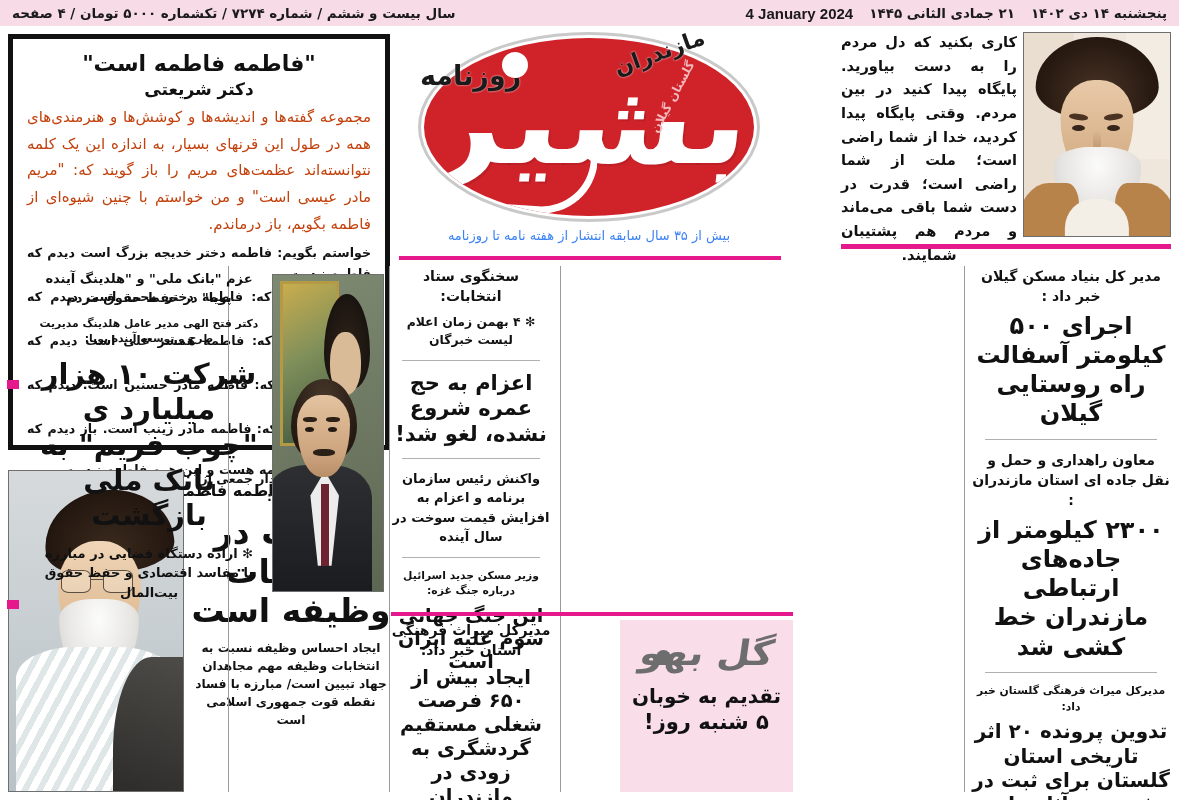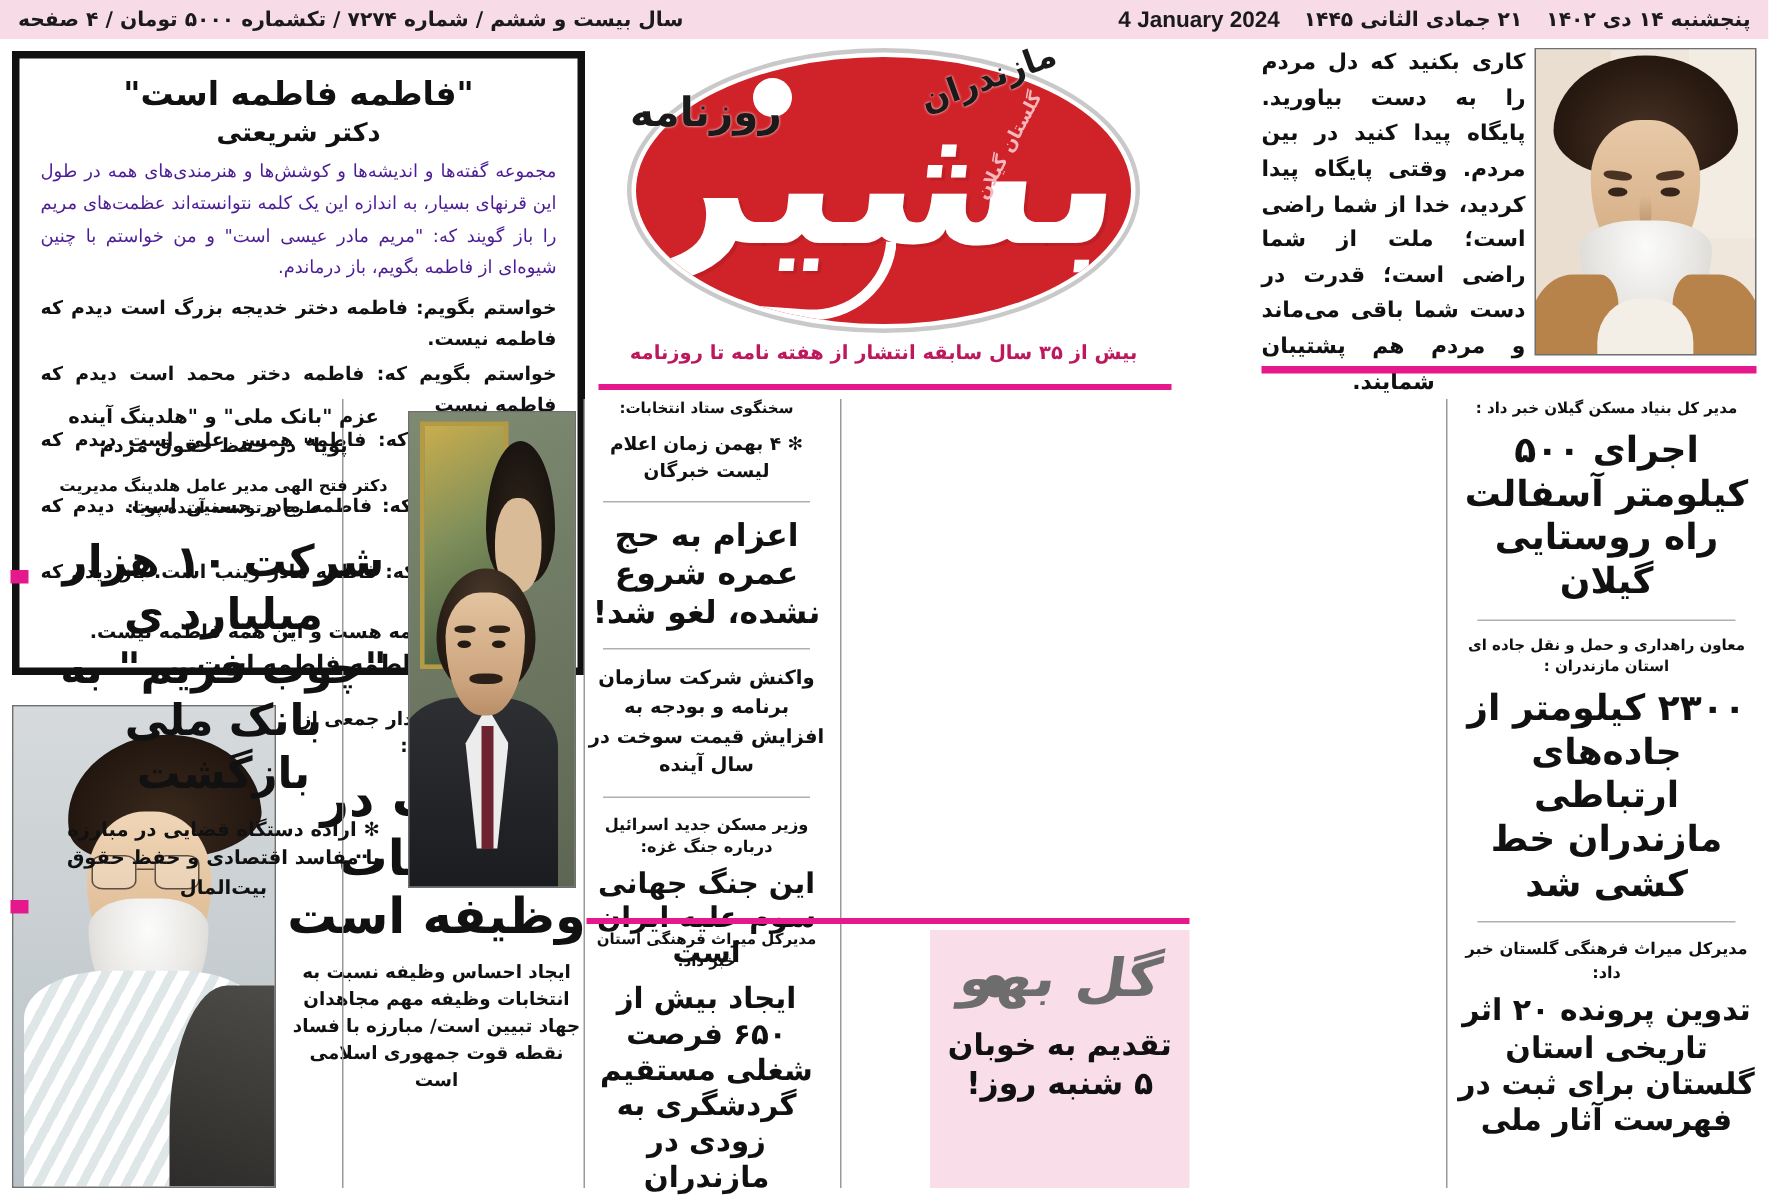--- a/index.html
+++ b/index.html
@@ -111,22 +111,22 @@
     position: absolute;
     right: 42px; top: 52px;
     color: #f3b9bd;
     font-size: 12px; font-weight: bold;
     transform: rotate(-62deg);
     z-index: 6;
     white-space: nowrap;
   }
   .masthead-slogan {
     margin-top: 2px;
-    font-size: 13px; font-weight: bold;
-    color: #be185d; text-align: center;
+    font-size: 13px; font-weight: normal;
+    color: #3b82f6; text-align: center;
     white-space: nowrap;
   }
 
   
   .quote-block {
     position: absolute;
     top: 30px; right: 162px;
     width: 176px; height: 210px;
     font-size: 14.6px;
     line-height: 1.62;
@@ -228,22 +228,22 @@
     text-align: center;
     font-size: 22px; font-weight: bold;
     color: #111; margin-bottom: 3px;
   }
   .shariati-author {
     text-align: center;
     font-size: 17px; font-weight: bold;
     color: #111; margin-bottom: 5px;
   }
   .shariati-lead {
-    font-size: 12px; line-height: 1.78;
-    text-align: justify; color: #4c1d95;
+    font-size: 15px; line-height: 1.78;
+    text-align: justify; color: #c2410c;
     margin-bottom: 6px;
   }
   .shariati-line {
     font-size: 12.6px; line-height: 1.62;
     font-weight: bold;
     text-align: justify; color: #111;
     margin-bottom: 3px;
   }
   .shariati-close {
     text-align: center;
@@ -347,21 +347,21 @@
     top: 266px; width: 1px; height: 526px;
     background: #9a9a9a;
   }
 
   .hrule {
     height: 1px; background: #b0b0b0;
     margin: 10px auto; width: 86%;
   }
 
   .kicker {
-    font-size: 10px; font-weight: bold;
+    font-size: 14px; font-weight: bold;
     text-align: center; color: #111;
     line-height: 1.45;
   }
   .headline-lg {
     font-size: 24px; font-weight: bold;
     text-align: center; color: #111;
     line-height: 1.22; margin-top: 5px;
   }
   .headline-md {
     font-size: 21px; font-weight: bold;
@@ -585,21 +585,21 @@
     <div>
       <div class="kicker">سخنگوی ستاد انتخابات:</div>
       <div class="bullet">✻ ۴ بهمن زمان اعلام لیست خبرگان</div>
     </div>
     <div class="hrule"></div>
     <div>
       <div class="headline-md">اعزام به حج عمره شروع نشده، لغو شد!</div>
     </div>
     <div class="hrule"></div>
     <div>
-      <div class="kicker" style="font-size:13px;line-height:1.5;">واکنش شرکت سازمان برنامه و بودجه به افزایش قیمت سوخت در سال آینده</div>
+      <div class="kicker" style="font-size:13px;line-height:1.5;">واکنش رئیس سازمان برنامه و اعزام به افزایش قیمت سوخت در سال آینده</div>
     </div>
     <div class="hrule"></div>
     <div>
       <div class="kicker" style="font-size:10.8px;">وزیر مسکن جدید اسرائیل درباره جنگ غزه:</div>
       <div class="headline-md" style="font-size:19px;">این جنگ جهانی سوم علیه ایران است</div>
     </div>
   </div>
 
   <div class="col col-bank">
     <div class="bank-photo">

